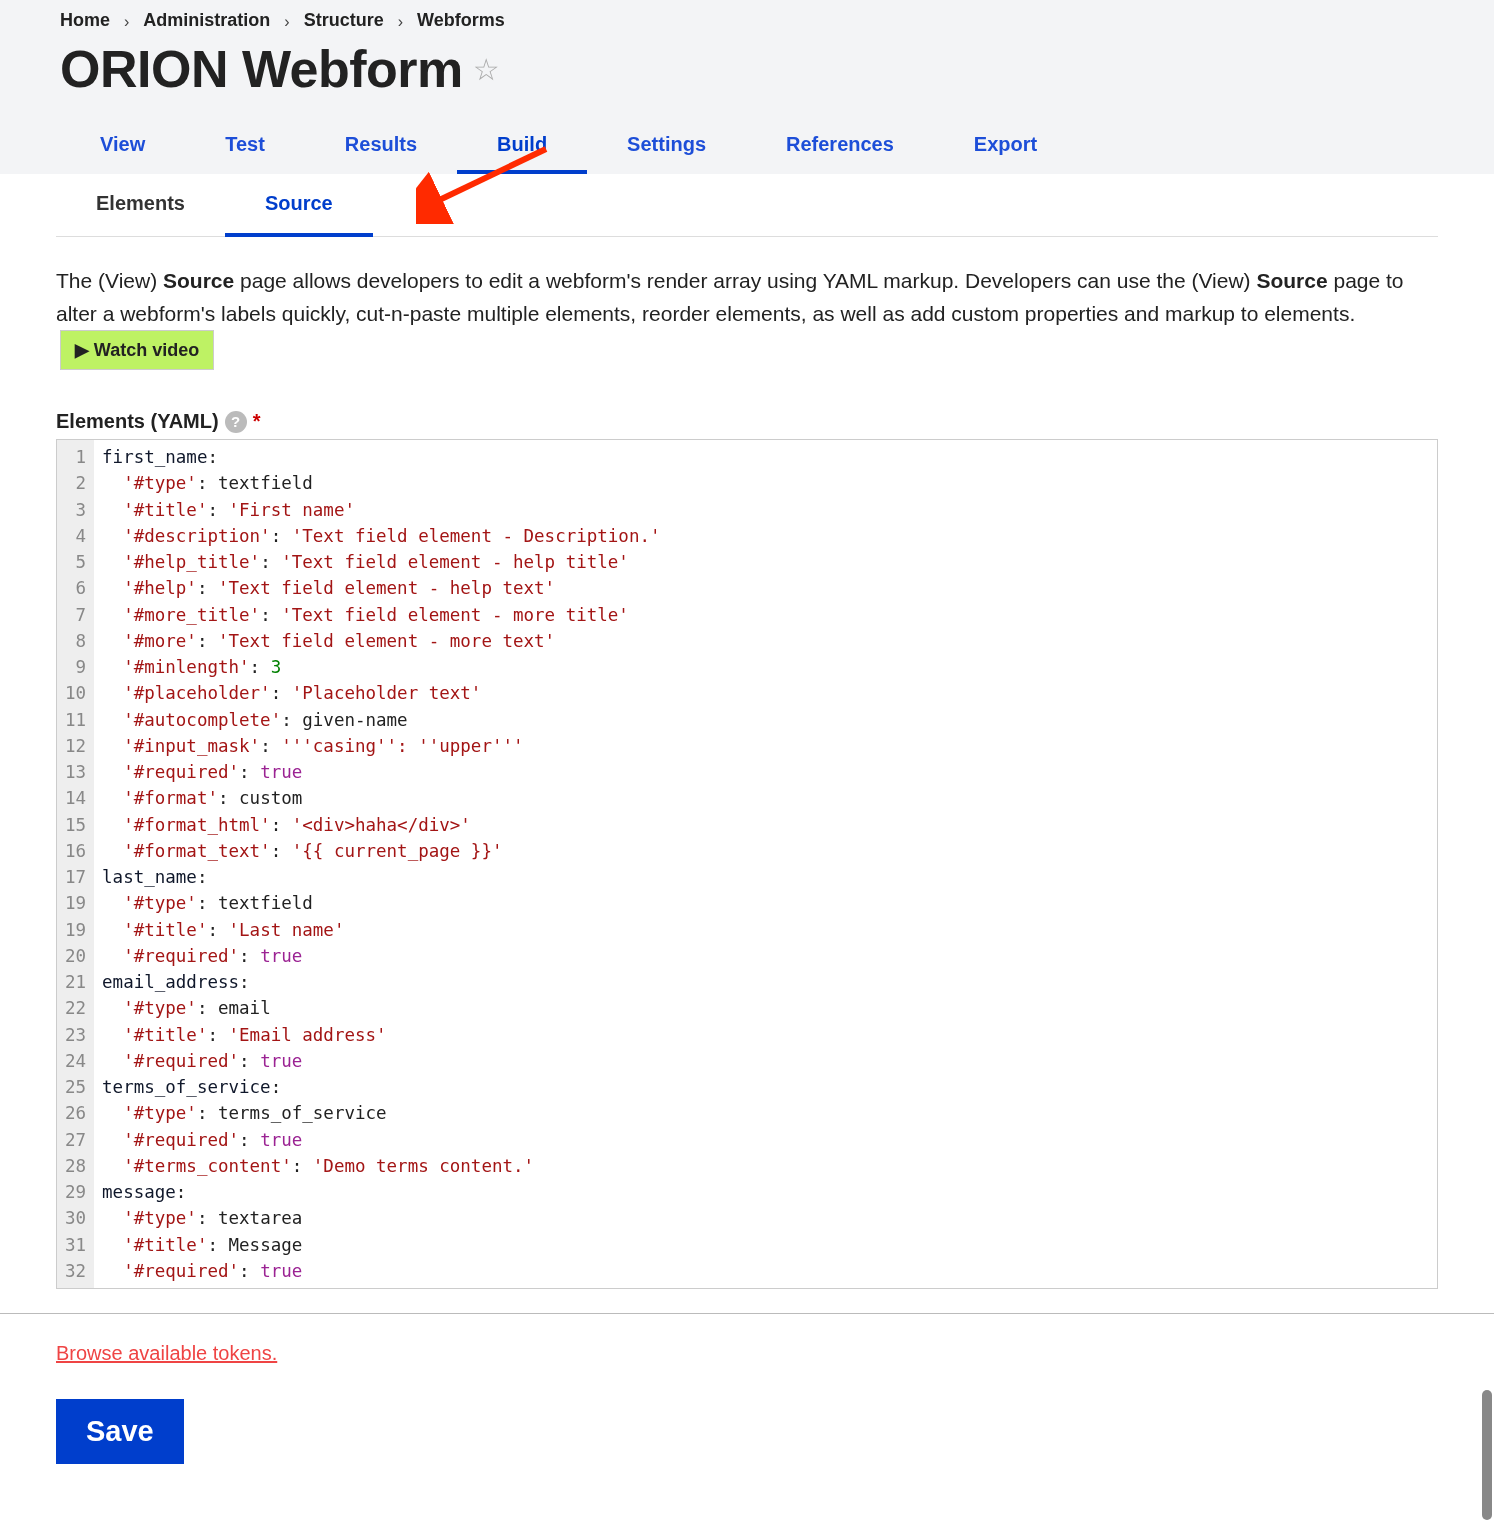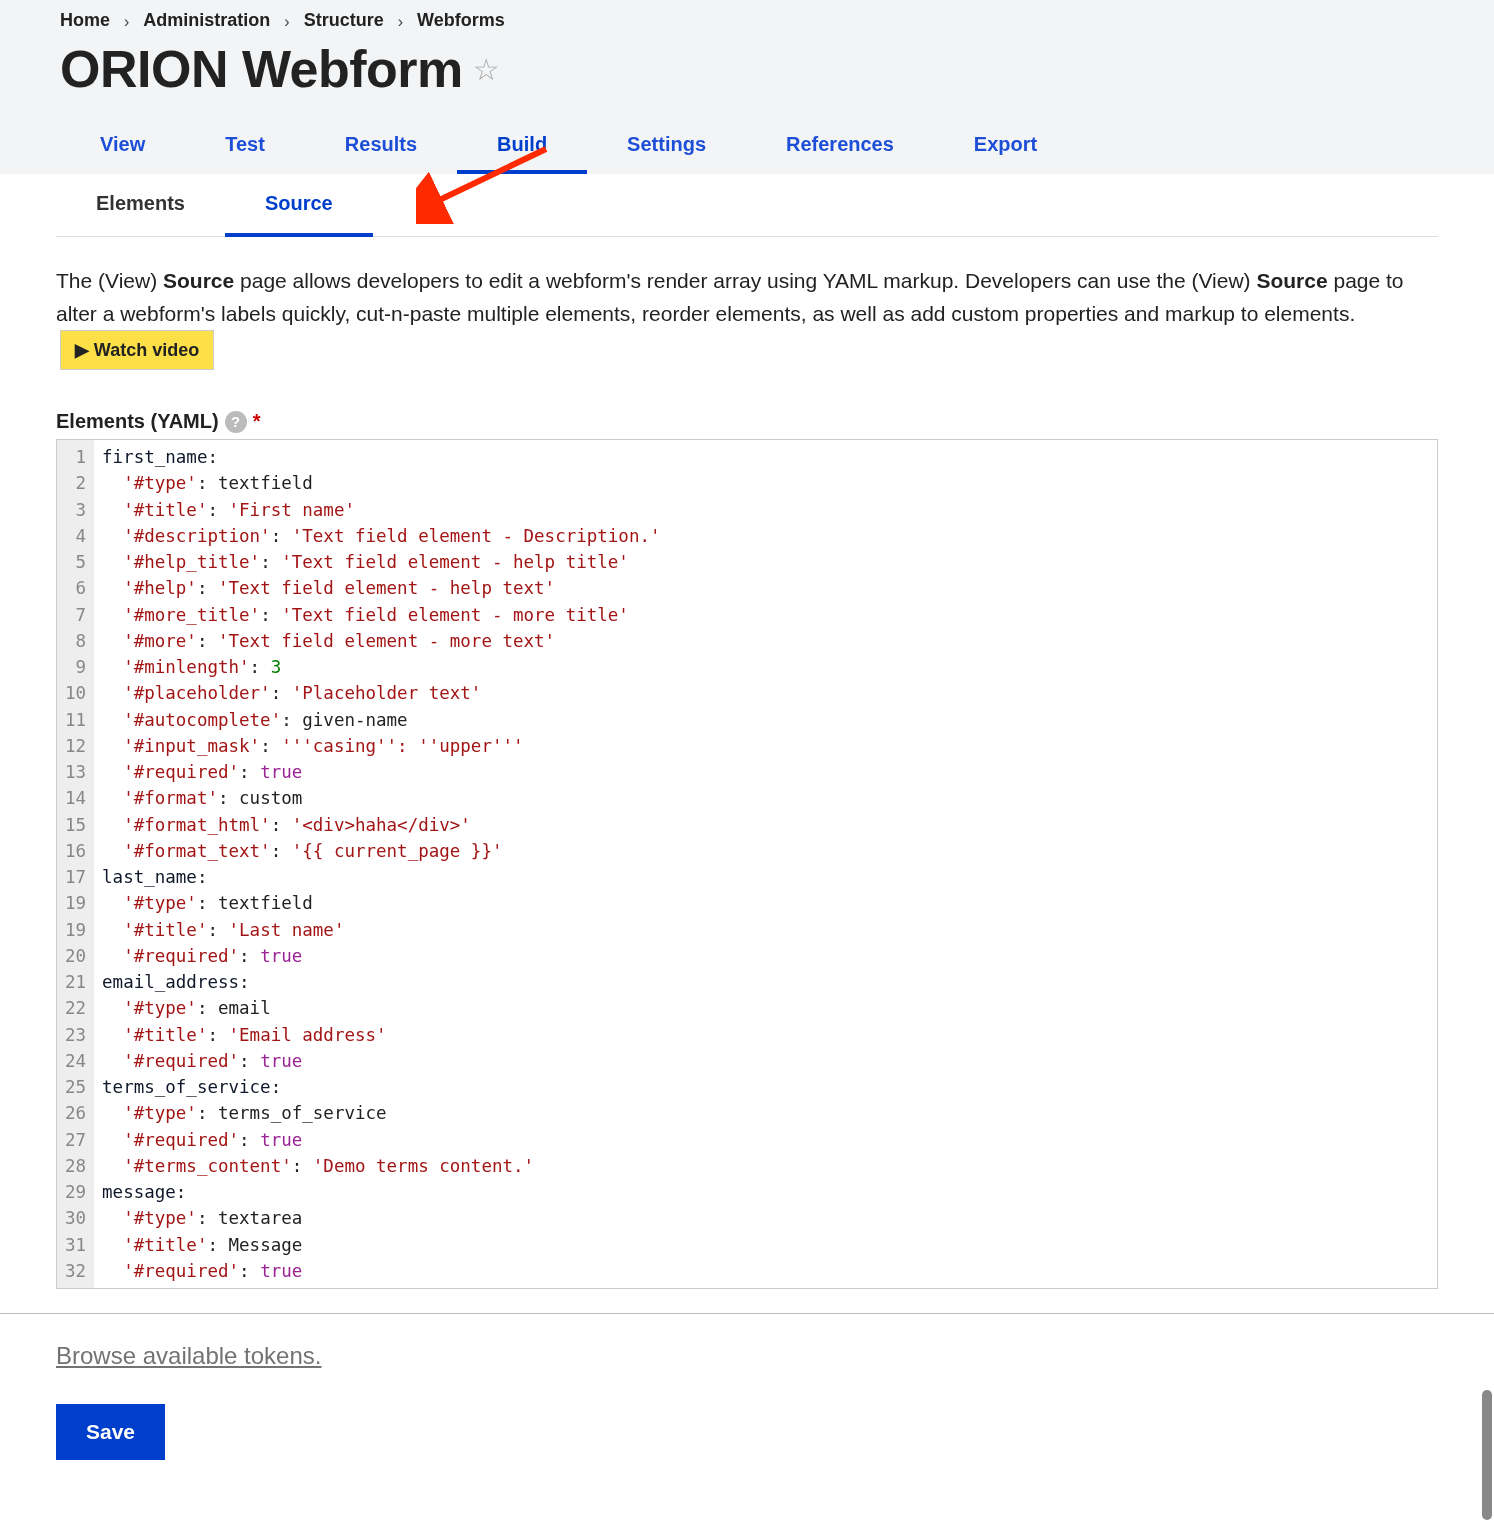--- a/index.html
+++ b/index.html
@@ -15,36 +15,36 @@
   .primary-tabs .tab { padding: 14px 40px; font-size: 20px; font-weight: 600; color: #1d4ed8; cursor: pointer; border-bottom: 4px solid transparent; }
   .primary-tabs .tab.active { color: #003ecc; border-bottom-color: #003ecc; }
   .sub-area { padding: 0 56px; }
   .sub-tabs { display: flex; gap: 0; border-bottom: 1px solid #ddd; }
   .sub-tabs .tab { padding: 18px 40px; font-size: 20px; font-weight: 600; color: #333; cursor: pointer; border-bottom: 4px solid transparent; margin-bottom:-1px;}
   .sub-tabs .tab.active { color: #003ecc; border-bottom-color: #003ecc; }
   .arrow-holder { position: relative; }
   .arrow { position: absolute; left: 360px; top: -30px; pointer-events: none; }
   .description { margin-top: 28px; font-size: 21px; line-height: 1.55; }
   .description strong { font-weight: 700; }
-  .watch-btn { display: inline-block; background: #fde047; border: 1px solid #ccc; padding: 8px 14px; font-size: 18px; font-weight: 700; cursor: pointer; margin-left: 4px; color:#222;}
+  .watch-btn { display: inline-block; background: #bef264; border: 1px solid #ccc; padding: 8px 14px; font-size: 18px; font-weight: 700; cursor: pointer; margin-left: 4px; color:#222;}
   .yaml-label-row { margin-top: 40px; display: flex; align-items: center; gap: 6px; font-size: 20px; font-weight: 700; }
   .help-icon { display:inline-flex; align-items:center; justify-content:center; width: 22px; height: 22px; border-radius: 50%; background: #bbb; color: #fff; font-size: 15px; font-weight: 700; }
   .req { color: #cc0000; font-weight: 700; }
   .code-editor { border: 1px solid #ccc; margin-top: 6px; display: flex; font-family: "SFMono-Regular", Menlo, Consolas, monospace; font-size: 17.5px; line-height: 1.5; }
   .gutter { background: #eee; color: #888; text-align: right; padding: 4px 8px; user-select: none; min-width: 36px; }
   .code { padding: 4px 8px; flex: 1; white-space: pre; overflow-x: auto; }
   .tok-key { color: #0f172a; }
   .tok-prop { color: #a31515; }
   .tok-str { color: #a31515; }
   .tok-bool { color: #9b2393; }
   .tok-num { color: #008000; }
   .tok-plain { color: #222; }
   .tokens-link { margin-top: 28px; }
-  .tokens-link a { color: #737373; font-size: 24px; }
-  .save-btn { margin-top: 34px; margin-bottom: 40px; background: #003ecc; color: #fff; border: none; font-size: 21px; font-weight: 700; padding: 16px 30px; cursor: pointer; }
+  .tokens-link a { color: #ef4444; font-size: 20px; }
+  .save-btn { margin-top: 34px; margin-bottom: 40px; background: #003ecc; color: #fff; border: none; font-size: 29px; font-weight: 700; padding: 16px 30px; cursor: pointer; }
   .bottom-rule { border-top: 1px solid #bbb; margin-top: 24px; }
   .scroll-indicator { position: fixed; right: 2px; top: 1390px; width: 10px; height: 130px; background: #888; border-radius: 5px; }
 </style>
 </head>
 <body>
 
 <div class="top-area">
   <nav class="breadcrumb">
     <a href="#">Home</a>
     <span class="sep">›</span>

